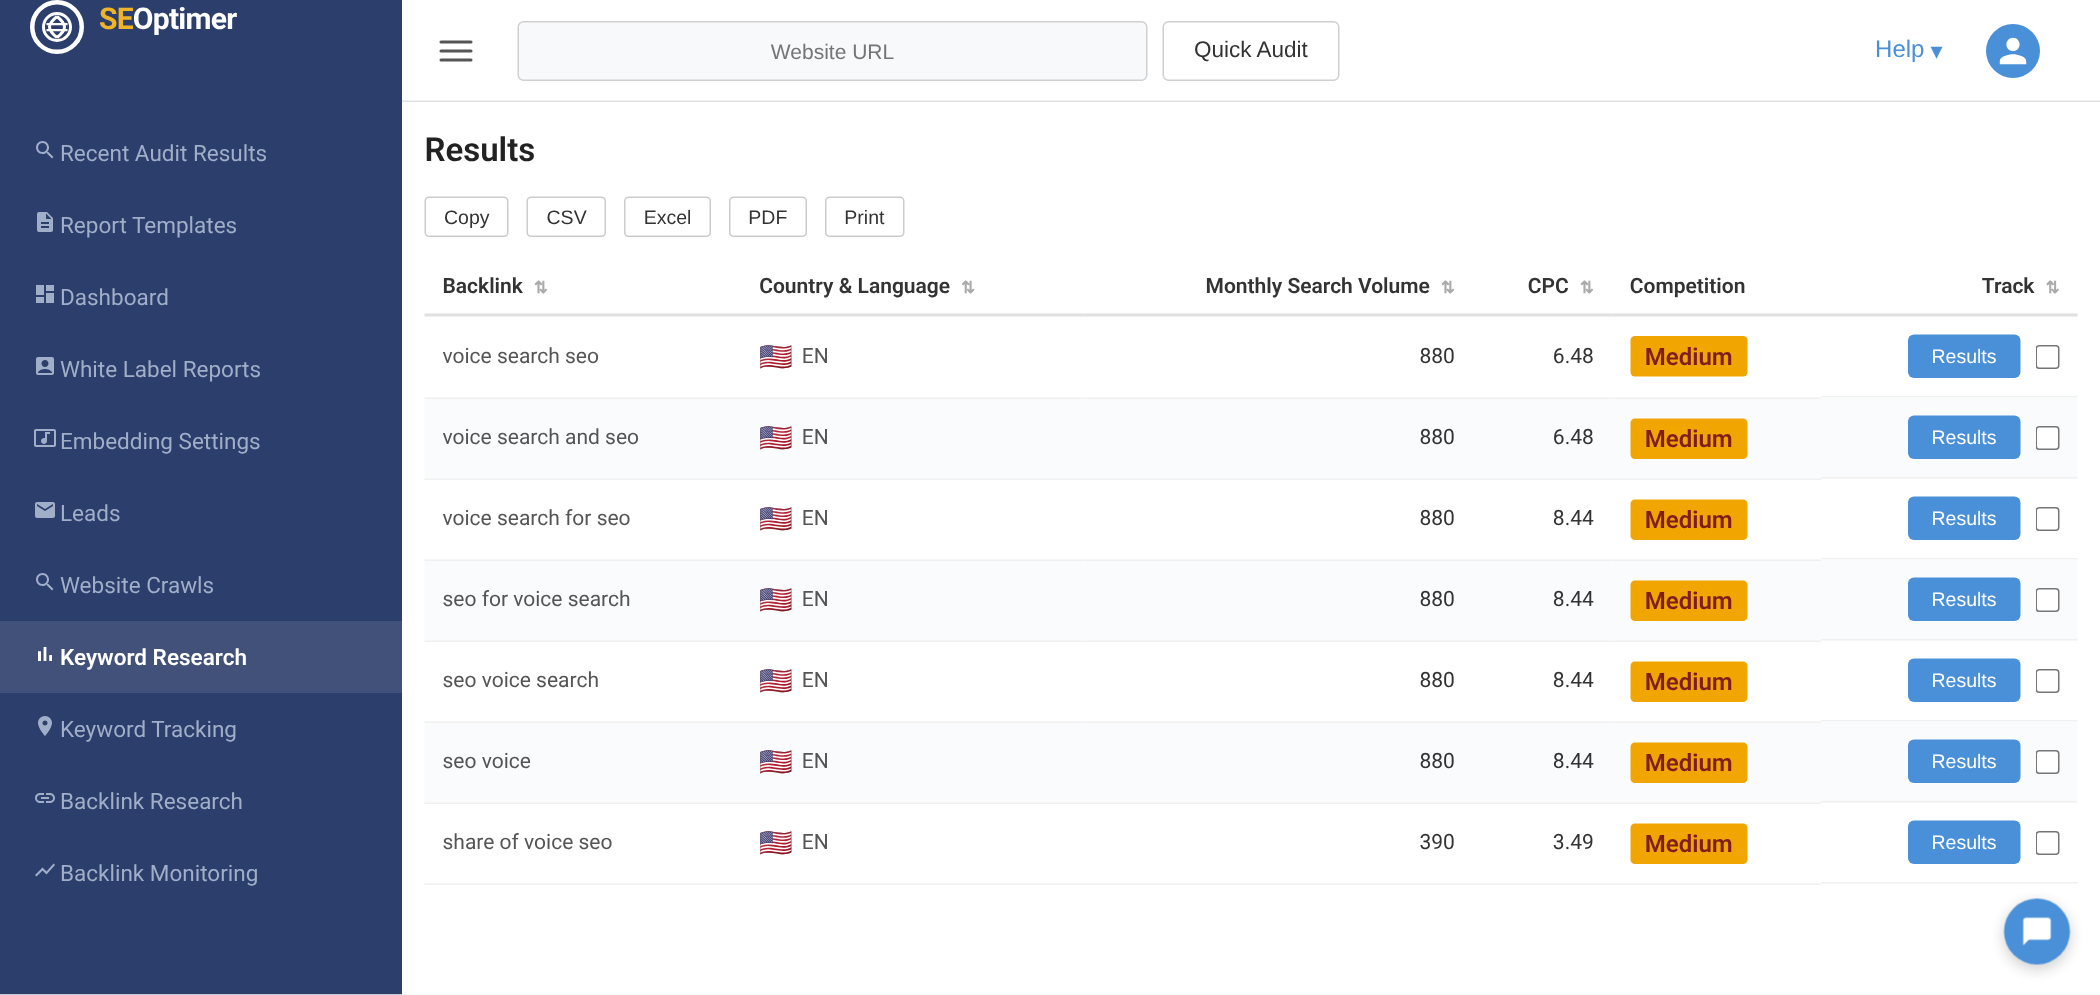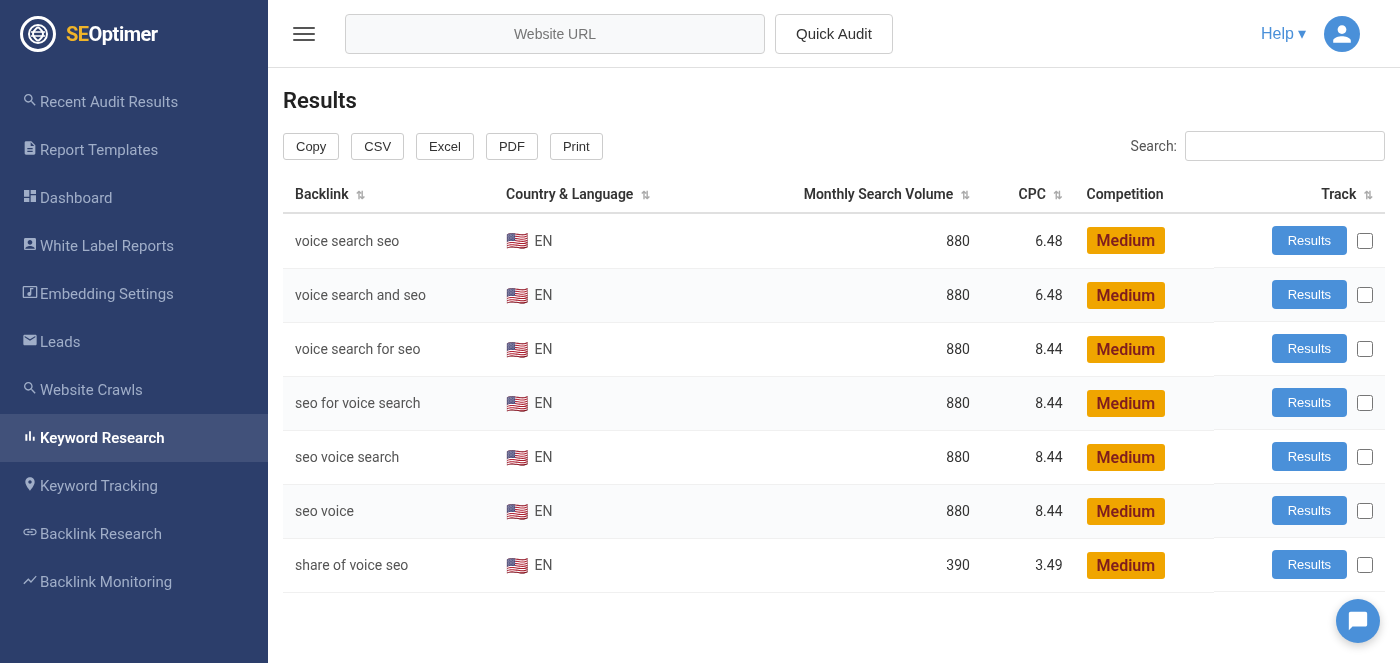--- a/index.html
+++ b/index.html
@@ -14,21 +14,21 @@
       padding: 0 20px;
       border-bottom: 1px solid #e0e0e0;
       flex-shrink: 0;
       z-index: 10;
     }
     .topnav-logo {
       background: #2c3e6b;
       width: 268px;
       height: 68px;
       display: flex;
-      align-items: center;
+      align-items: flex-start;
       padding: 0 20px;
       flex-shrink: 0;
       margin-left: -20px;
     }
     .logo-icon {
       width: 36px;
       height: 36px;
       border: 3px solid #fff;
       border-radius: 50%;
       display: flex;
@@ -88,21 +88,21 @@
       background: #fff;
       border: 1px solid #d0d0d0;
       border-radius: 4px;
       font-size: 15px;
       color: #333;
       cursor: pointer;
     }
     .topnav-right {
       display: flex;
       align-items: center;
-      gap: 18px;
+      gap: 29px;
       margin-left: auto;
       padding-right: 20px;
     }
     .help-btn {
       background: none;
       border: none;
       font-size: 16px;
       color: #4a90d9;
       cursor: pointer;
       display: flex;
@@ -400,24 +400,20 @@
 
   <div class="main">
     <div class="results-title">Results</div>
 
     <div class="table-toolbar">
       <button class="btn-export">Copy</button>
       <button class="btn-export">CSV</button>
       <button class="btn-export">Excel</button>
       <button class="btn-export">PDF</button>
       <button class="btn-export">Print</button>
-      <div class="search-area">
-        <span class="search-label">Search:</span>
-        <input class="search-input" type="text" style="">
-      </div>
     </div>
 
     <table class="data-table">
       <thead>
         <tr>
           <th>
             <span>Backlink</span>
             <span class="sort-icon">⇅</span>
           </th>
           <th>

